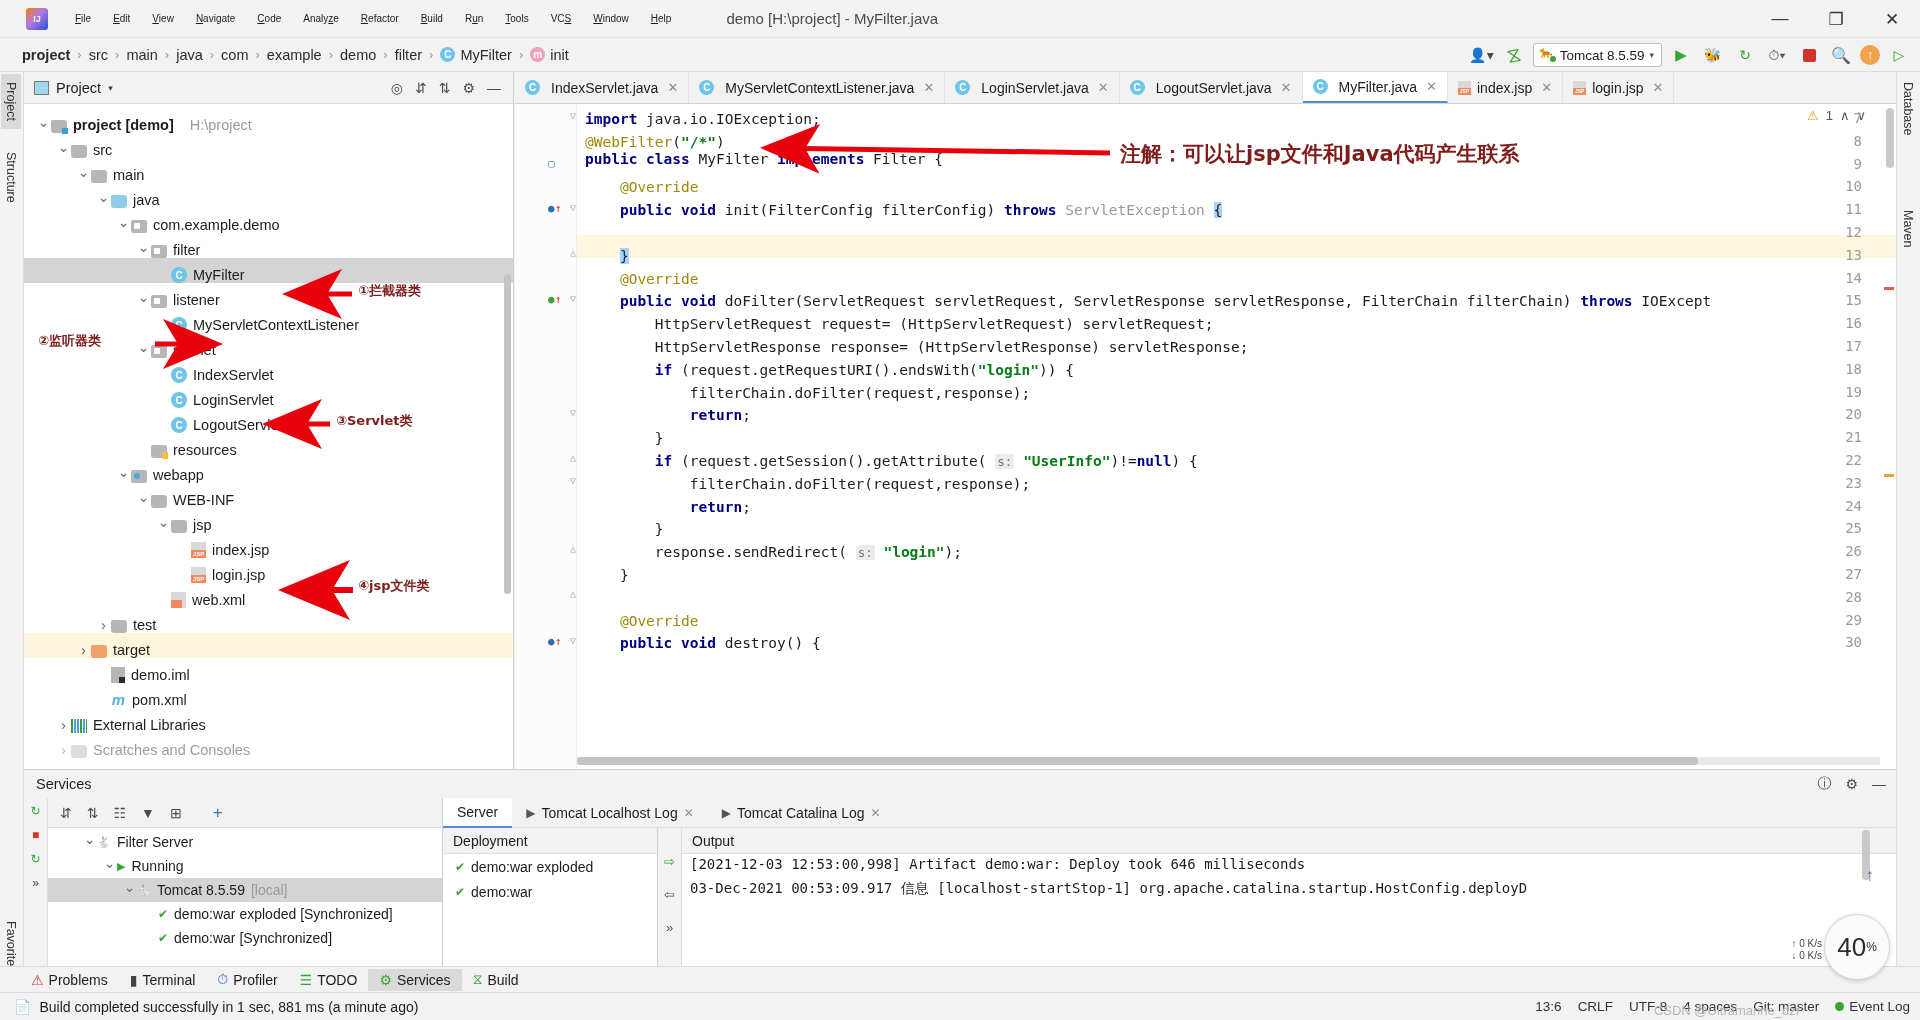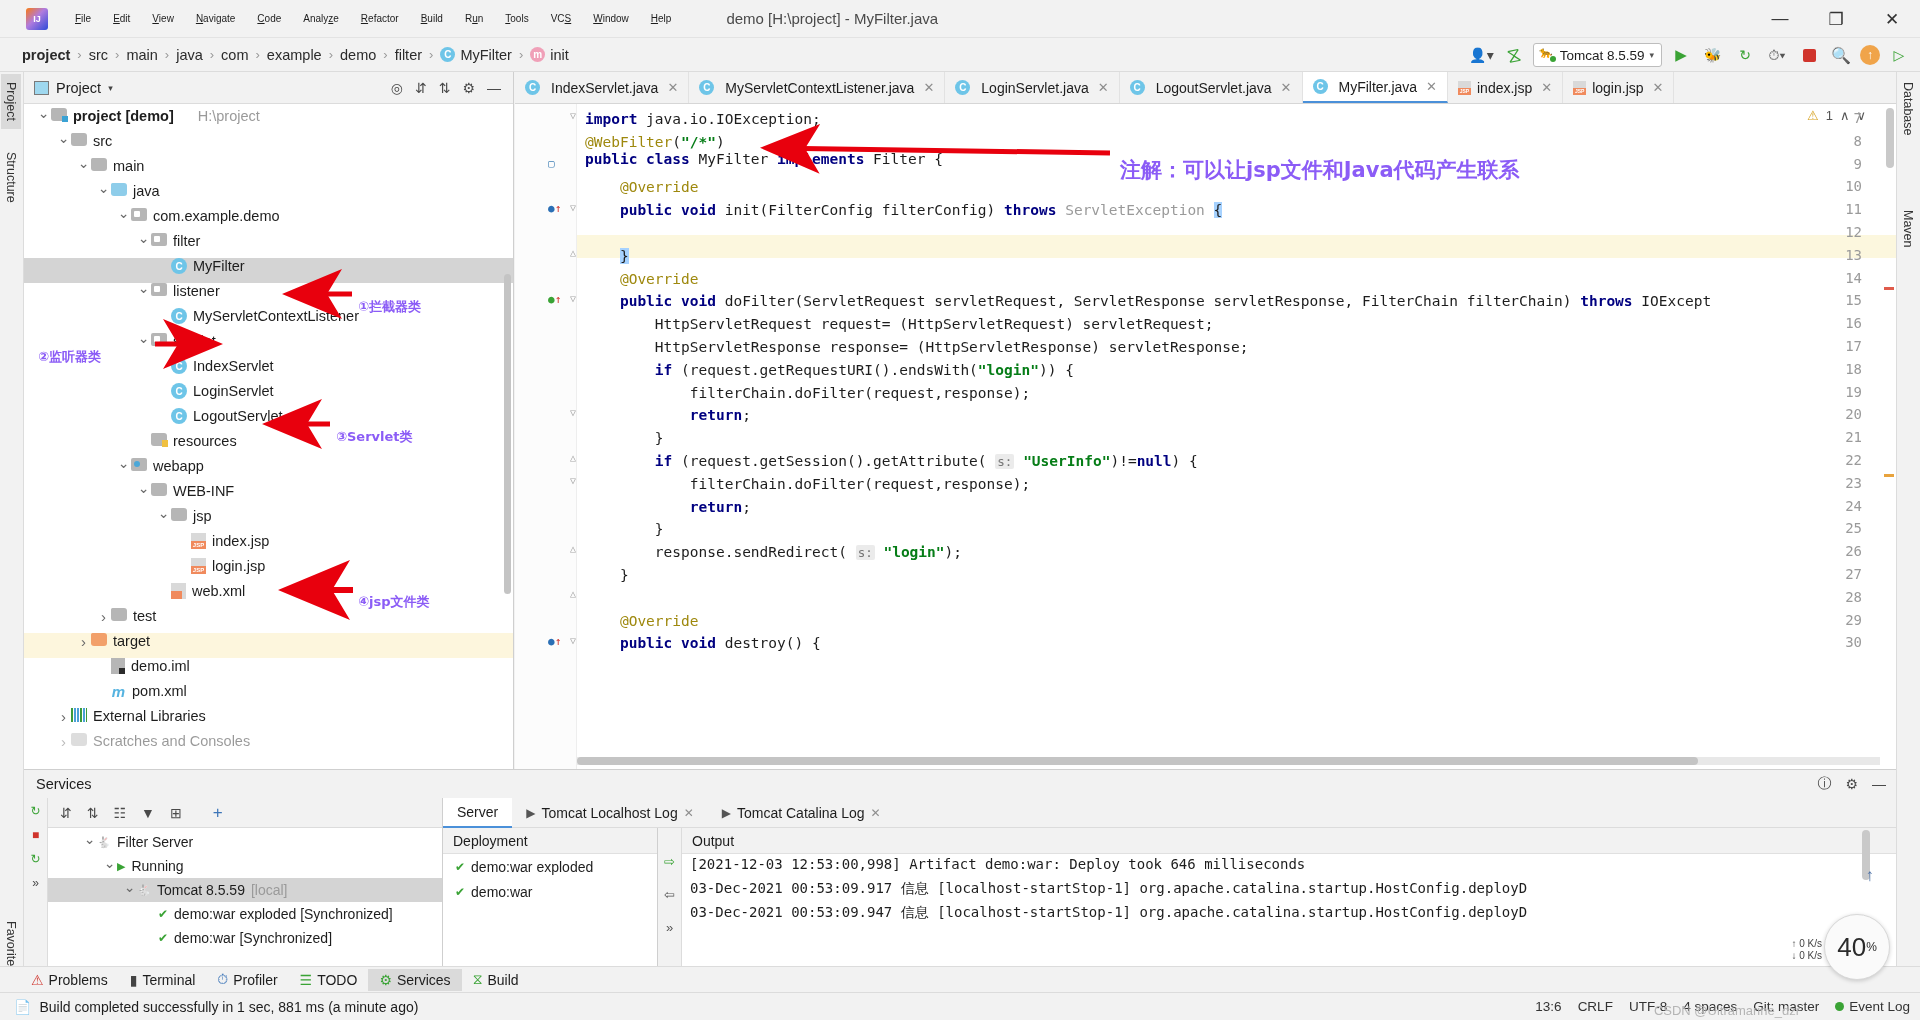--- a/index.html
+++ b/index.html
@@ -60,21 +60,21 @@
   .project-panel{ position:absolute; left:24px; top:72px; width:490px; height:697px;
     background:#fff; border-right:1px solid #cfcfcf; }
   .tw-header{ height:32px; display:flex; align-items:center; background:#f2f2f2;
     border-bottom:1px solid #dcdcdc; padding-left:10px; }
   .tw-ico{ width:15px; height:14px; background:#9fd8ef; border:1px solid #7a7a7a; margin-right:7px; }
   .tw-title{ font-size:14.5px; }
   .tw-caret{ margin-left:7px; font-size:9px; color:#444; }
   .tw-actions{ margin-left:auto; display:flex; align-items:center; gap:12px; padding-right:12px;
     color:#4a4a4a; font-size:14px; }
   .tree{ position:relative; padding-top:4px; font-size:14.5px; height:665px; overflow:hidden; }
-  .row{ height:25px; display:flex; align-items:flex-start; white-space:nowrap; position:relative; }
+  .row{ height:25px; display:flex; align-items:flex-end; white-space:nowrap; position:relative; }
   .row.sel{ background:#d4d4d4; }
   .row.hl{ background:#fdf6dd; }
   .arrow{ width:15px; text-align:center; color:#6a6a6a; font-size:10px; flex:none; }
   .arrow.r::before{ content:"›"; font-size:15px; }
   .arrow.d::before{ content:"⌄"; font-size:14px; position:relative; top:-3px; }
   .fold{ width:16px; height:13px; background:#b6b6b6; border-radius:1.5px 3px 3px 3px;
     margin-right:6px; flex:none; position:relative; }
   .fold.blue{ background:#8ecdea; }
   .fold.orange{ background:#f2a06a; }
   .fold.mod::after{ content:""; position:absolute; right:-1px; bottom:-1px; width:6px; height:6px;
@@ -141,21 +141,21 @@
   .sel-brace{ background:#a6d2ff; }
   .code-hscroll{ position:absolute; left:62px; right:16px; bottom:4px; height:8px;
     background:#e8e8e8; }
   .code-hscroll i{ position:absolute; left:0; top:0; width:86%; height:8px; background:#c4c4c4;
     border-radius:4px; display:block; }
   .code-vscroll{ position:absolute; right:2px; top:4px; width:8px; height:60px;
     background:#c9c9c9; border-radius:4px; }
   .marker-red{ position:absolute; right:2px; width:10px; height:3px; background:#e05b4b; }
 
   
-  .anno{ position:absolute; color:#8b5cf6; font-weight:bold; pointer-events:none;margin-top:16px; }
+  .anno{ position:absolute; color:#7f1d1d; font-weight:bold; pointer-events:none; }
   .anno-txt{ font-family:"DejaVu Sans", sans-serif; font-size:13px; white-space:nowrap; }
   .anno-txt.big{ font-size:21px; }
   svg.anno-svg{ position:absolute; left:0; top:0; width:1920px; height:1020px;
     pointer-events:none; }
 
   
   .services{ position:absolute; left:24px; right:24px; top:769px; height:209px;
     background:#f2f2f2; border-top:1px solid #cfcfcf; }
   .svc-header{ height:28px; display:flex; align-items:center; padding-left:12px;
     font-size:14.5px; position:relative; }
@@ -322,21 +322,21 @@
         <span>—</span>
       </div>
     </div>
 
     <div class="tree">
 
       <div class="row" style="padding-left:12px">
         <span class="arrow d"></span>
         <span class="fold mod"></span>
         <span><b>project </b><b>[demo]</b></span>
-        <span class="grey" style="margin-left:24px">H:\project</span>
+        <span class="grey" style="margin-left:16px">H:\project</span>
       </div>
       <div class="row" style="padding-left:32px">
         <span class="arrow d"></span>
         <span class="fold"></span>
         <span>src</span>
       </div>
       <div class="row" style="padding-left:52px">
         <span class="arrow d"></span>
         <span class="fold"></span>
         <span>main</span>
@@ -689,21 +689,20 @@
             <span>⇨</span>
             <span style="color:#555">⇦</span>
             <span style="color:#555">»</span>
           </div>
 
           <div class="out-pane">
             <div class="pane-title">Output</div>
             <div class="outlines">
               <div class="outline">[2021-12-03 12:53:00,998] Artifact demo:war: Deploy took 646 milliseconds</div>
               <div class="outline">03-Dec-2021 00:53:09.917 信息 [localhost-startStop-1] org.apache.catalina.startup.HostConfig.deployD</div>
-              <div class="outline">03-Dec-2021 00:53:09.947 信息 [localhost-startStop-1] org.apache.catalina.startup.HostConfig.deployD</div>
             </div>
             <div class="out-vscroll"></div>
             <div class="out-up">↑</div>
           </div>
         </div>
       </div>
     </div>
   </div>
 
   <div class="bottombar">

